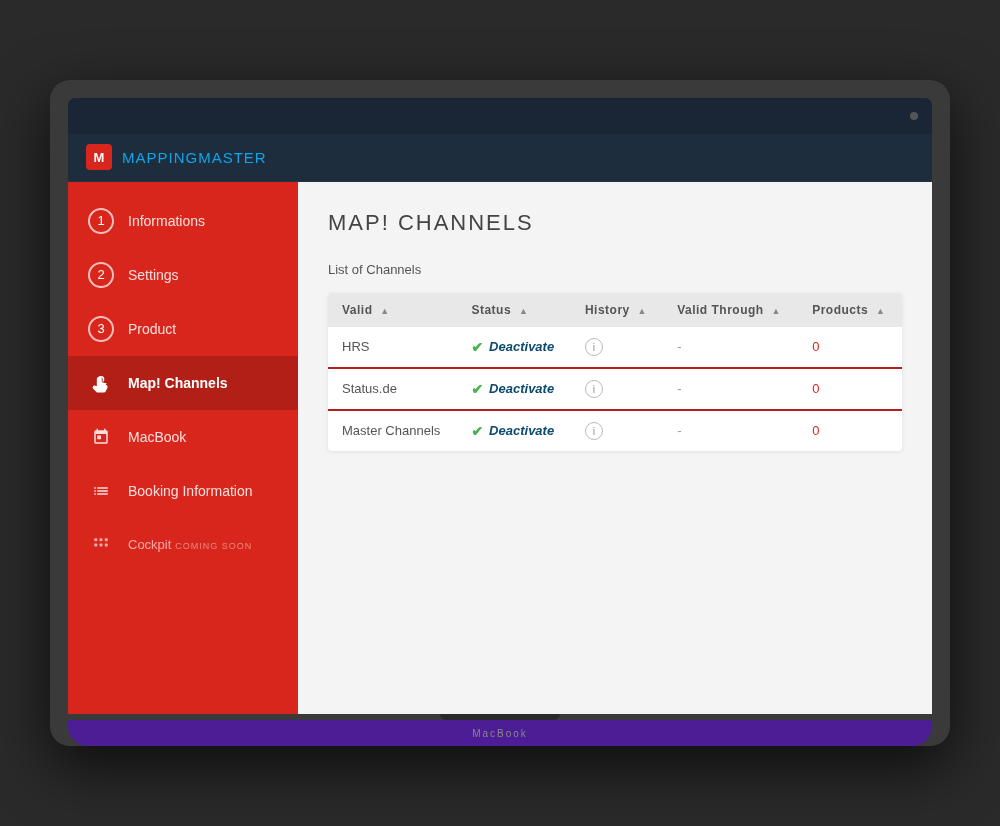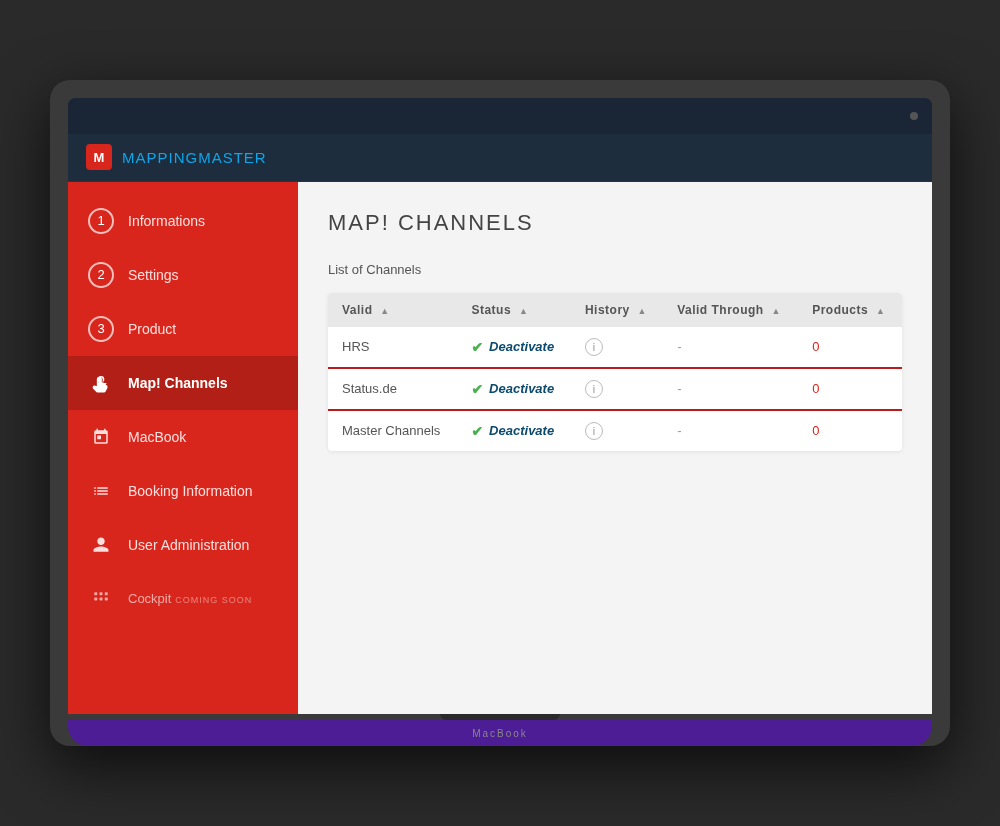--- a/index.html
+++ b/index.html
@@ -349,28 +349,20 @@
 
           <div class="sidebar-item">
             <div class="sidebar-icon">
               <svg width="18" height="18" viewBox="0 0 24 24" fill="rgba(255,255,255,0.85)">
                 <path d="M3 13h2v-2H3v2zm0 4h2v-2H3v2zm0-8h2V7H3v2zm4 4h14v-2H7v2zm0 4h14v-2H7v2zM7 7v2h14V7H7z"></path>
               </svg>
             </div>
             <span class="sidebar-label">Booking Information</span>
           </div>
 
-          <div class="sidebar-item">
-            <div class="sidebar-icon">
-              <svg width="18" height="18" viewBox="0 0 24 24" fill="rgba(255,255,255,0.85)">
-                <path d="M12 12c2.7 0 5-2.3 5-5s-2.3-5-5-5-5 2.3-5 5 2.3 5 5 5zm0 2c-3.33 0-10 1.67-10 5v2h20v-2c0-3.33-6.67-5-10-5z"></path>
-              </svg>
-            </div>
-            <span class="sidebar-label">User Administration</span>
-          </div>
 
           <div class="sidebar-item">
             <div class="sidebar-icon">
               <svg width="18" height="18" viewBox="0 0 24 24" fill="rgba(255,255,255,0.6)">
                 <rect x="3" y="3" width="4" height="4" rx="1"></rect>
                 <rect x="10" y="3" width="4" height="4" rx="1"></rect>
                 <rect x="17" y="3" width="4" height="4" rx="1"></rect>
                 <rect x="3" y="10" width="4" height="4" rx="1"></rect>
                 <rect x="10" y="10" width="4" height="4" rx="1"></rect>
                 <rect x="17" y="10" width="4" height="4" rx="1"></rect>

